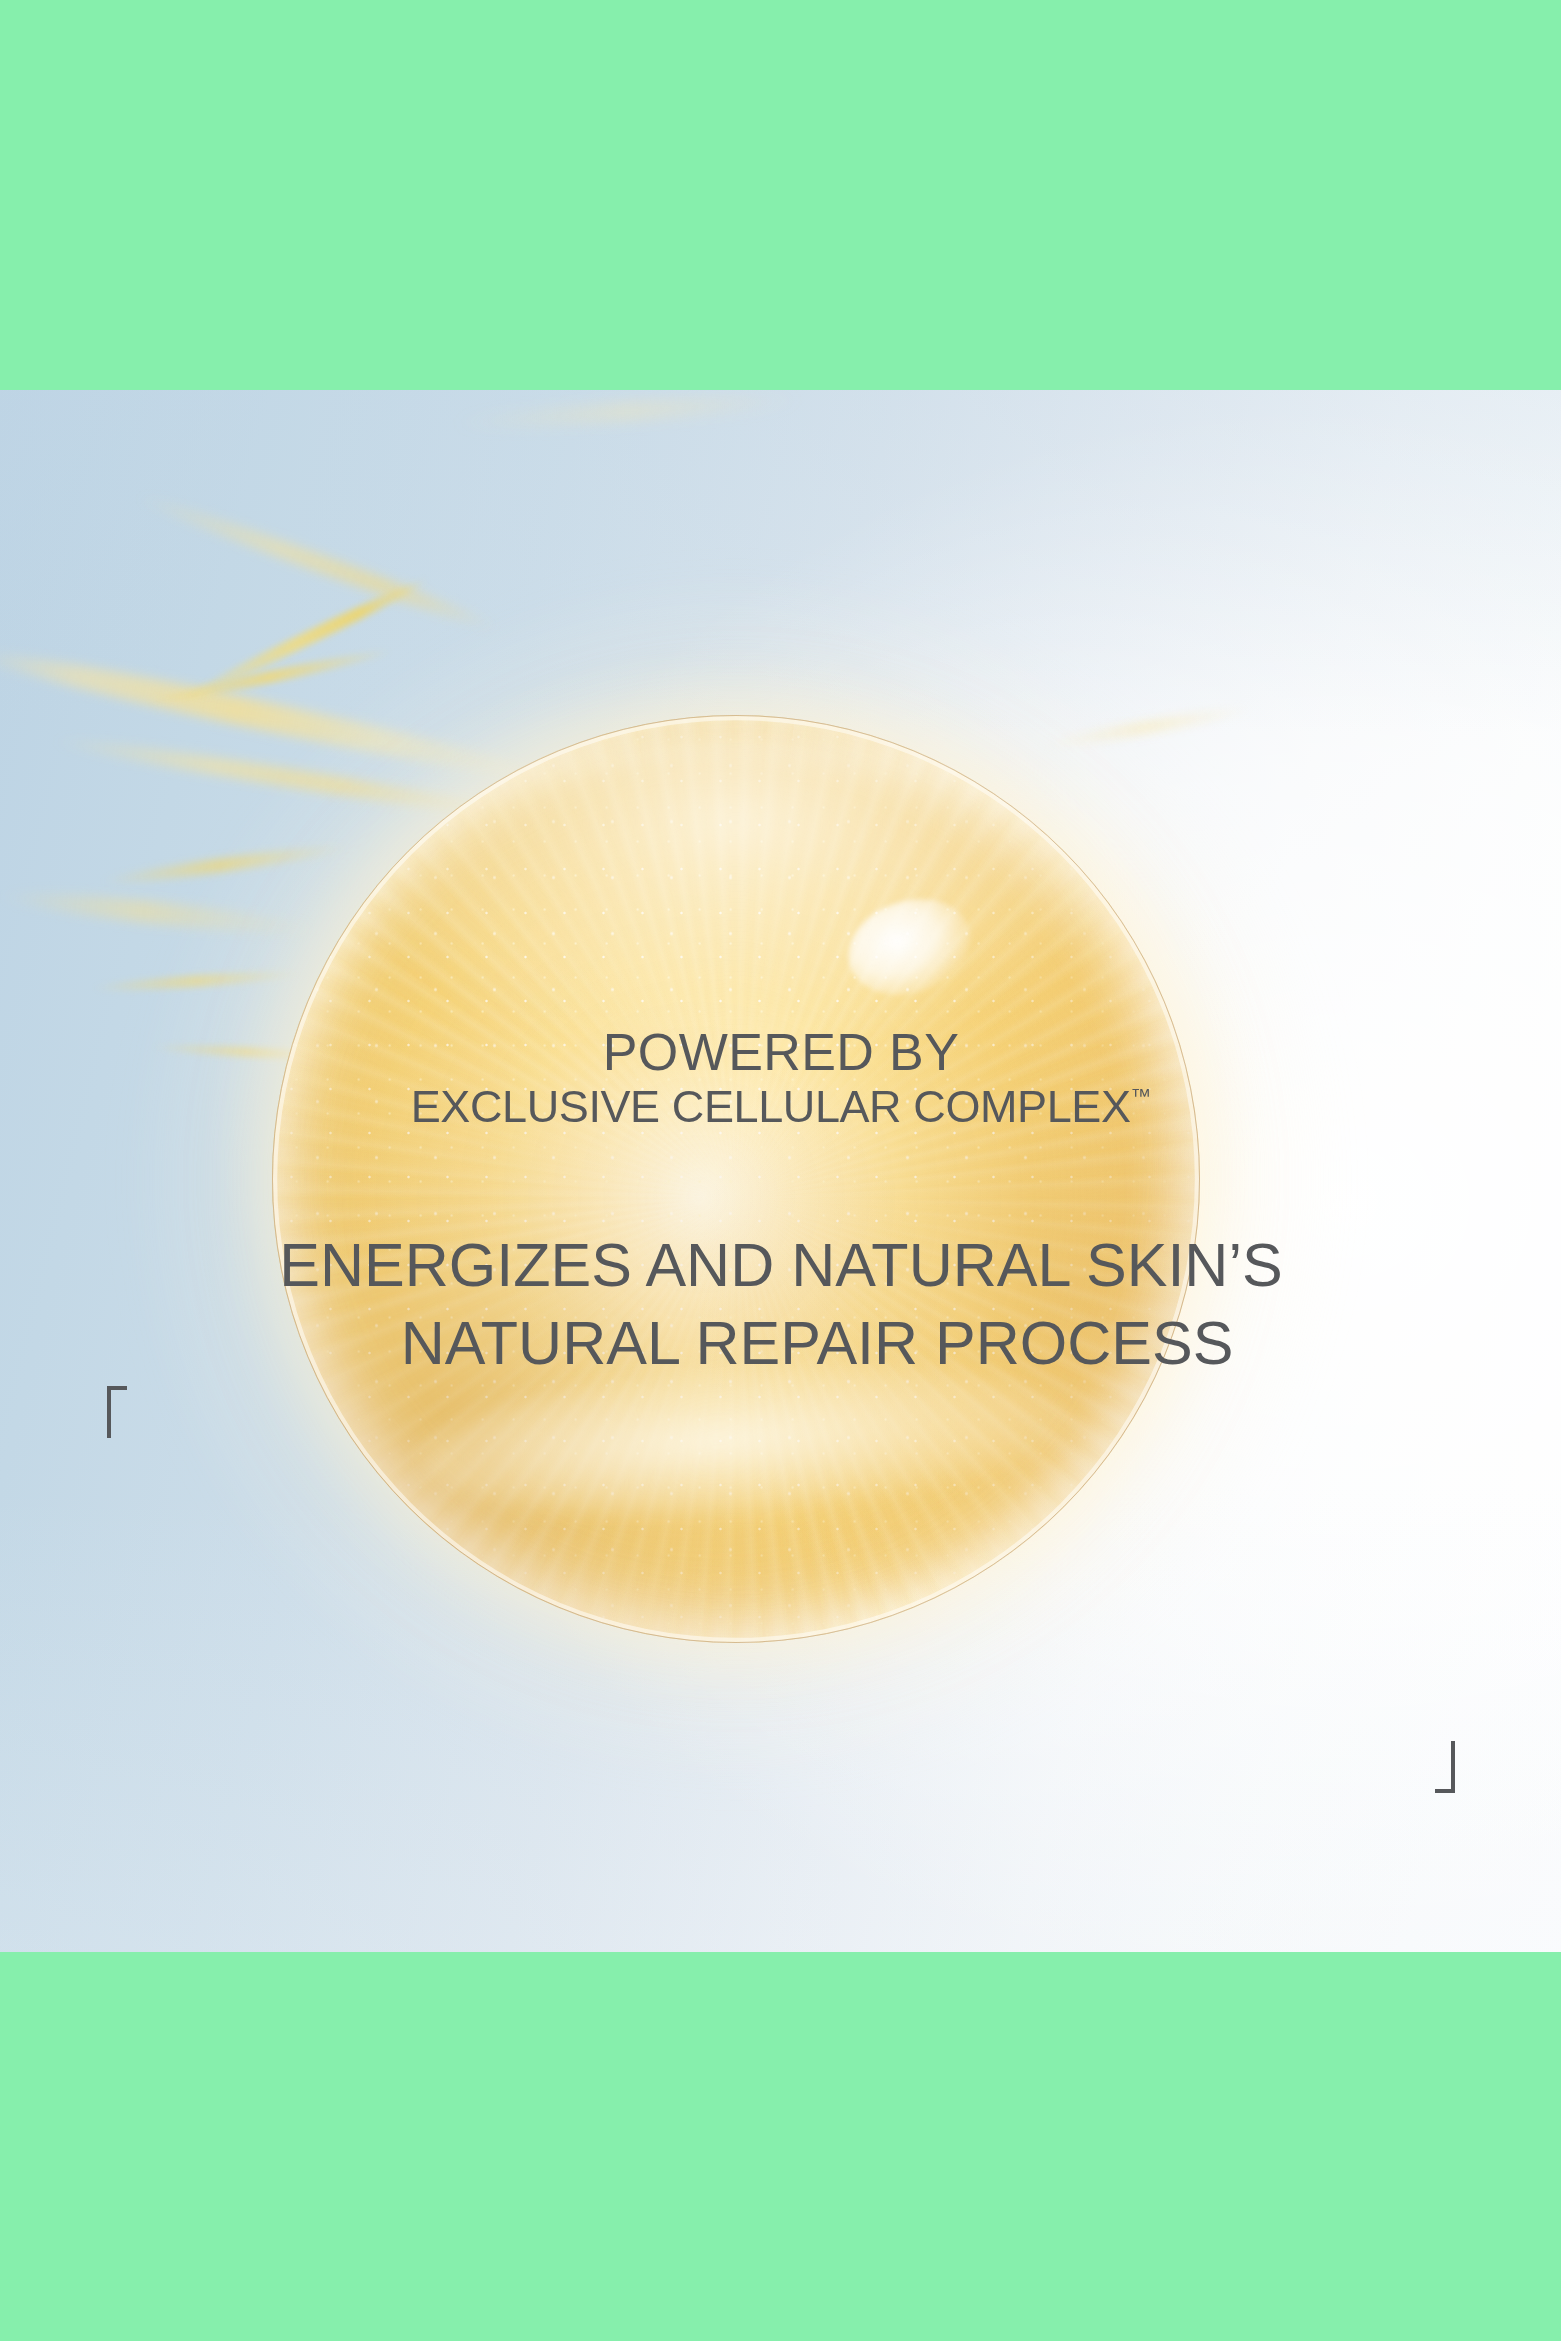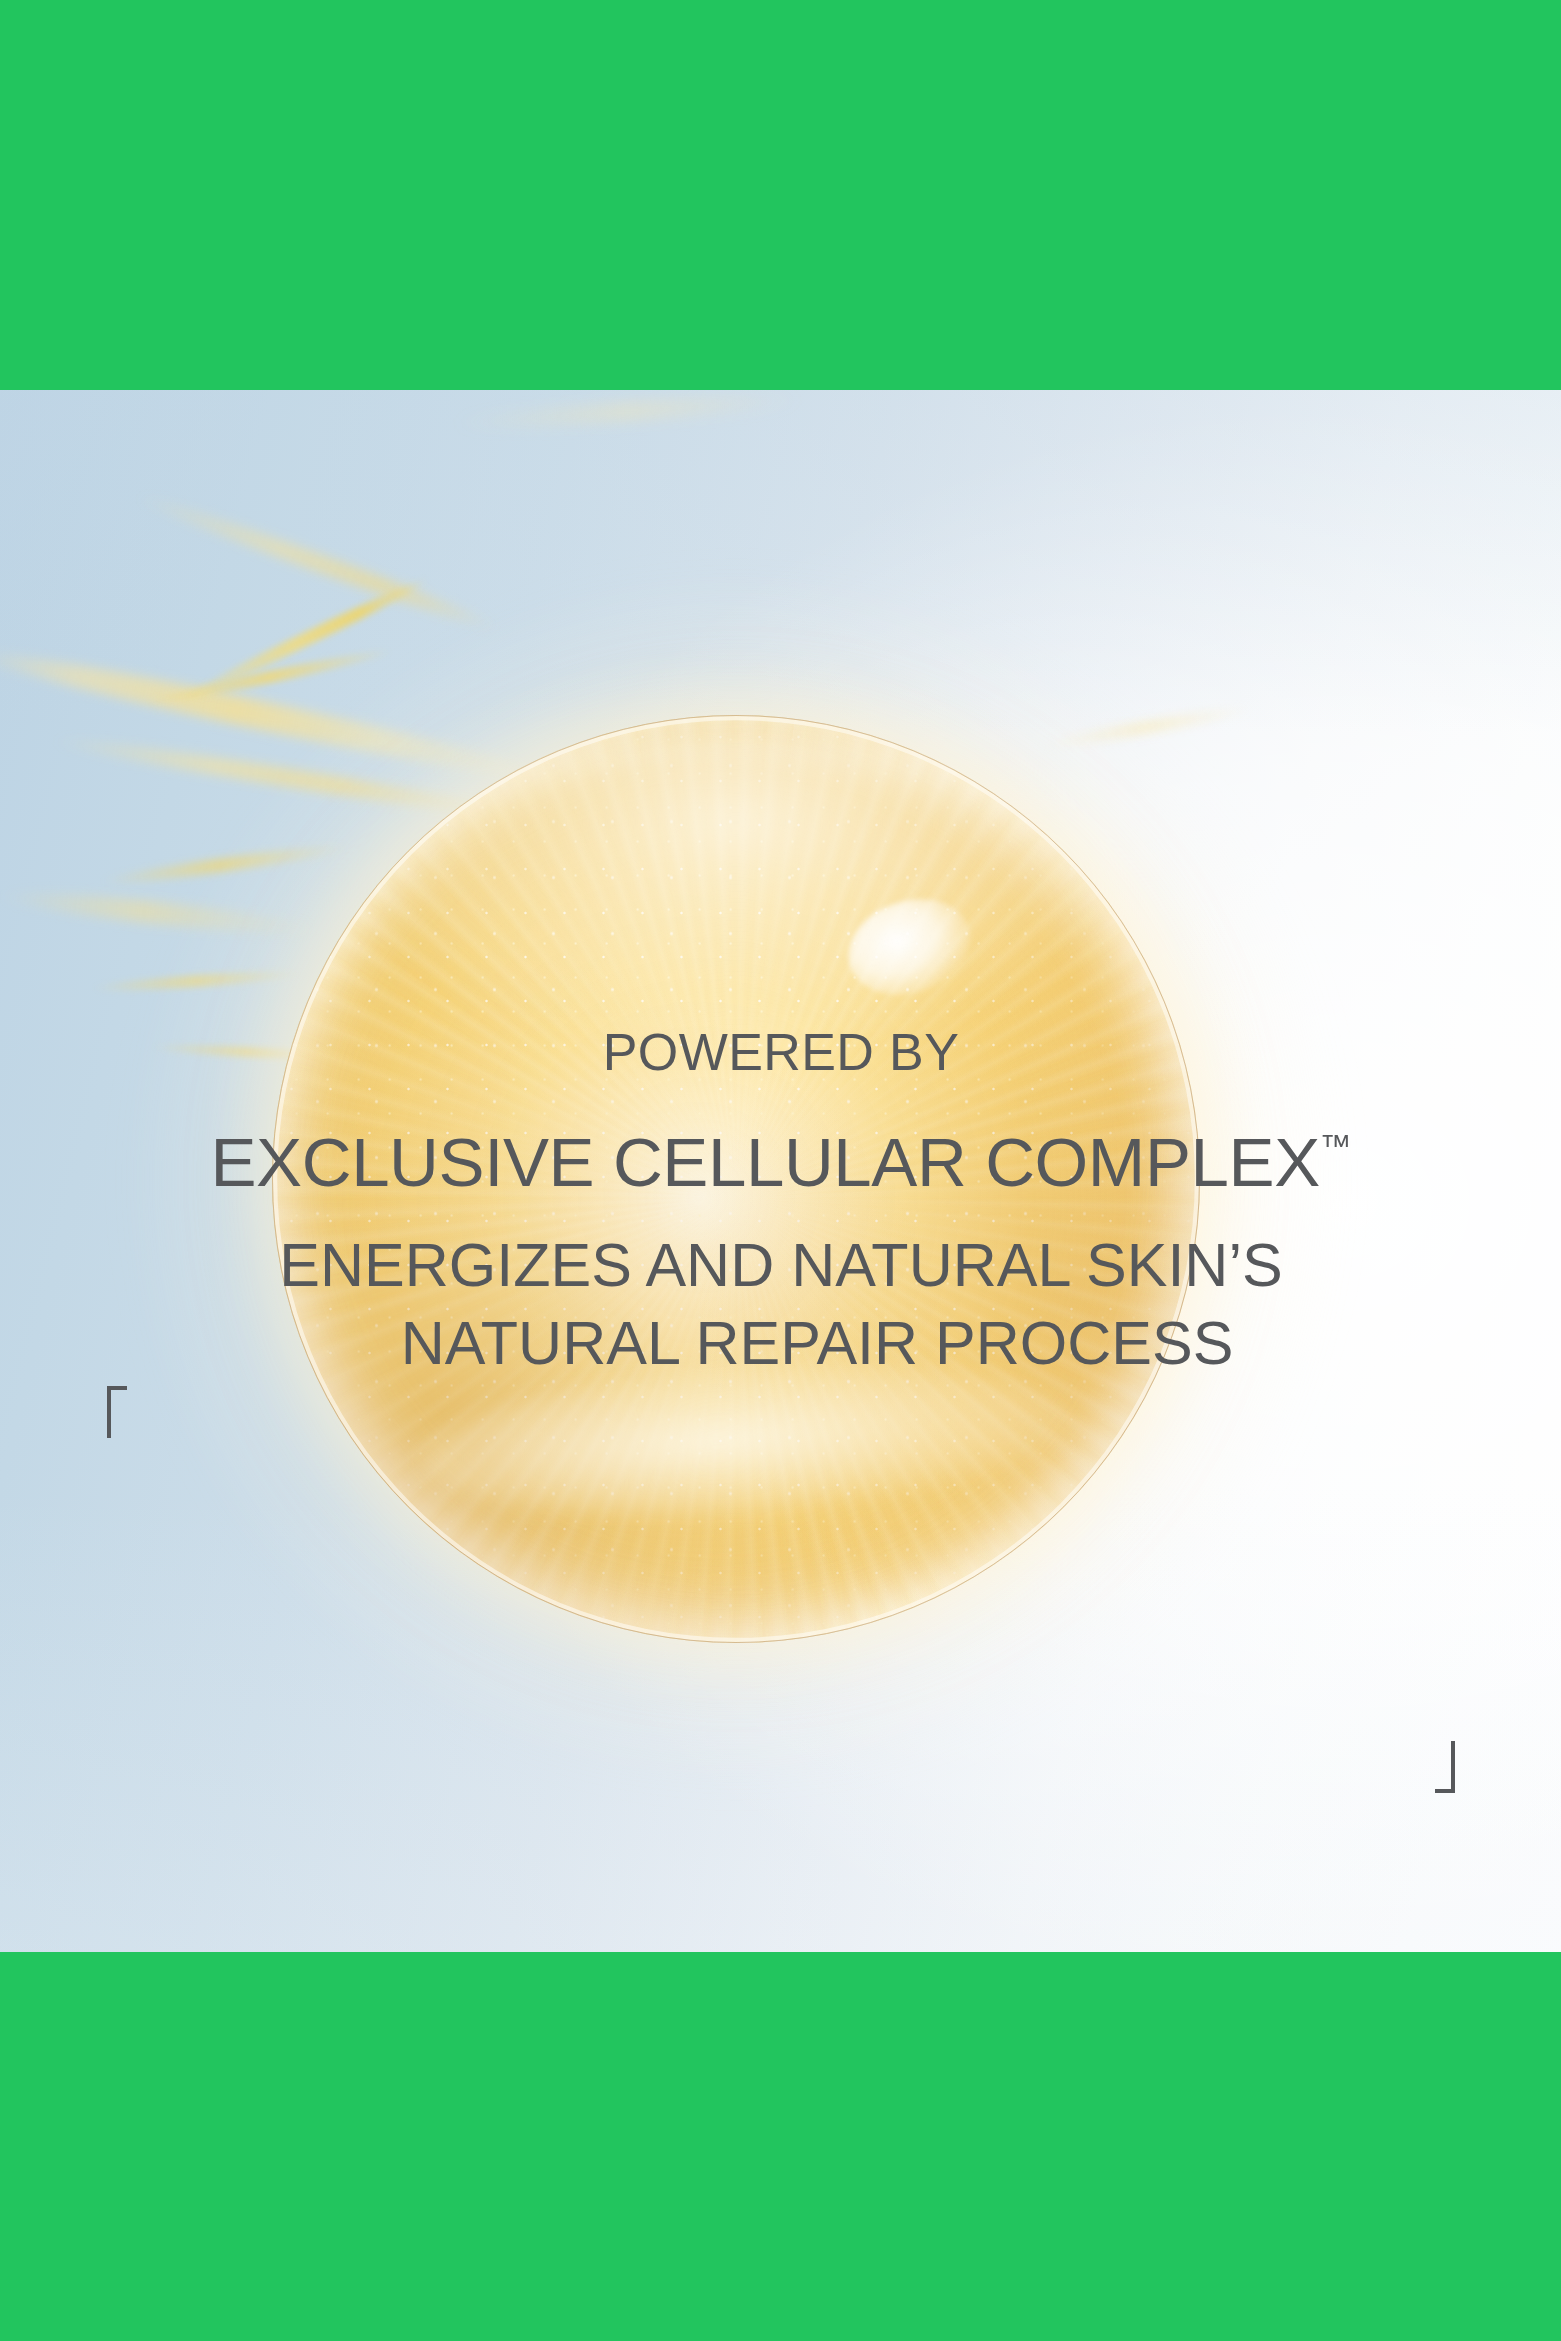--- a/index.html
+++ b/index.html
@@ -12,21 +12,21 @@
     height: 2342px;
     position: relative;
     overflow: hidden;
     font-family: "Liberation Sans", sans-serif;
   }
 
   
   .page {
     position: absolute;
     inset: 0;
-    background: #22c55e;
+    background: #86efac;
   }
 
   
   .hero {
     position: absolute;
     left: 0;
     top: 390px;
     width: 1562px;
     height: 1562px;
     overflow: hidden;
@@ -384,23 +384,23 @@
   }
   .line-1 {
     position: absolute;
     top: 636px;
     left: 0; width: 100%;
     font-size: 52px;
     line-height: 1;
   }
   .line-2 {
     position: absolute;
-    top: 738px;
+    top: 694px;
     left: 0; width: 100%;
-    font-size: 69px;
+    font-size: 45px;
     line-height: 1;
     letter-spacing: -0.4px;
   }
   .tm {
     font-size: 0.46em;
     vertical-align: 0.92em;
     letter-spacing: 0;
   }
   .line-3 {
     position: absolute;

